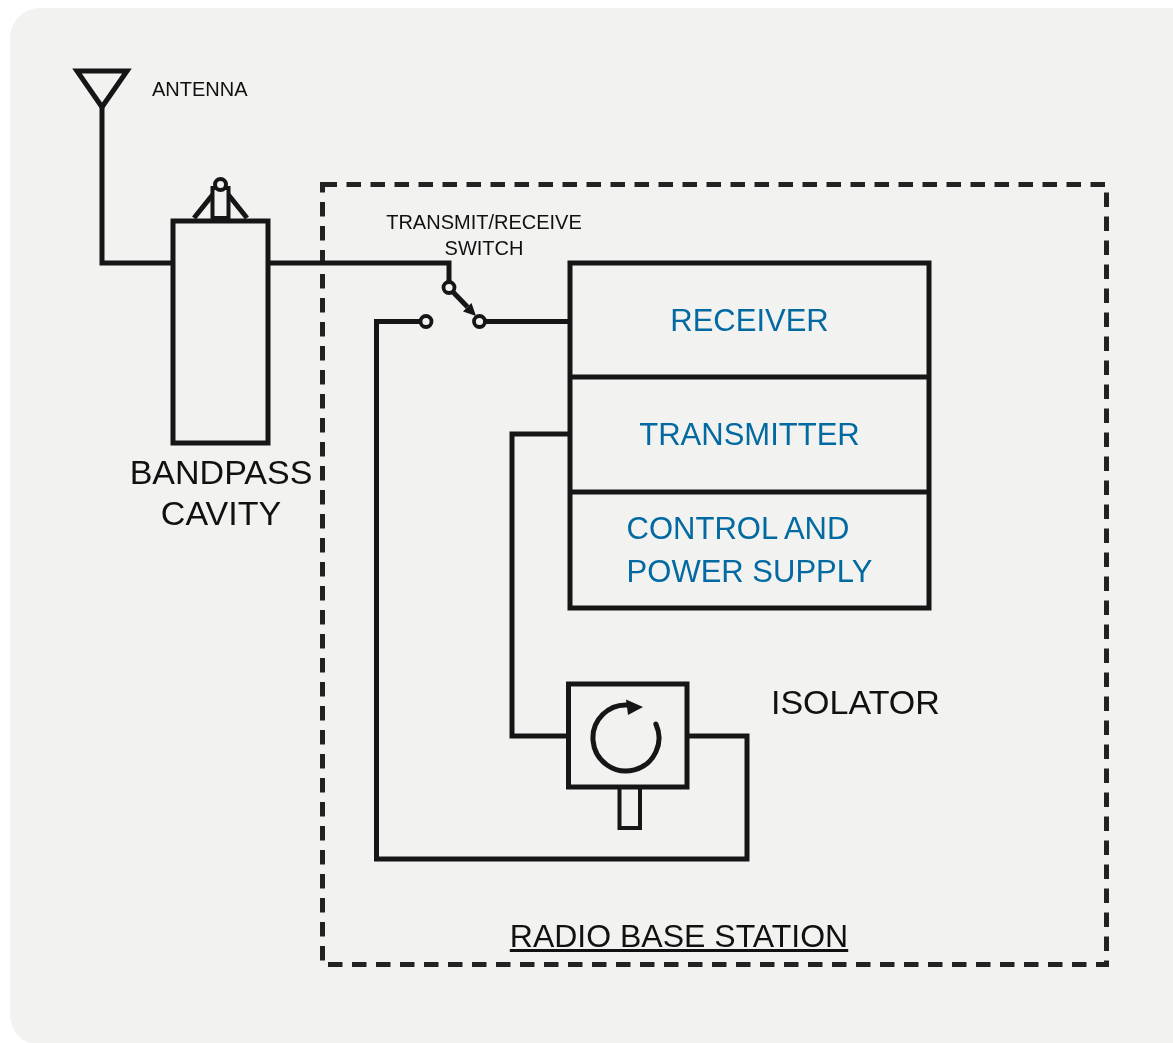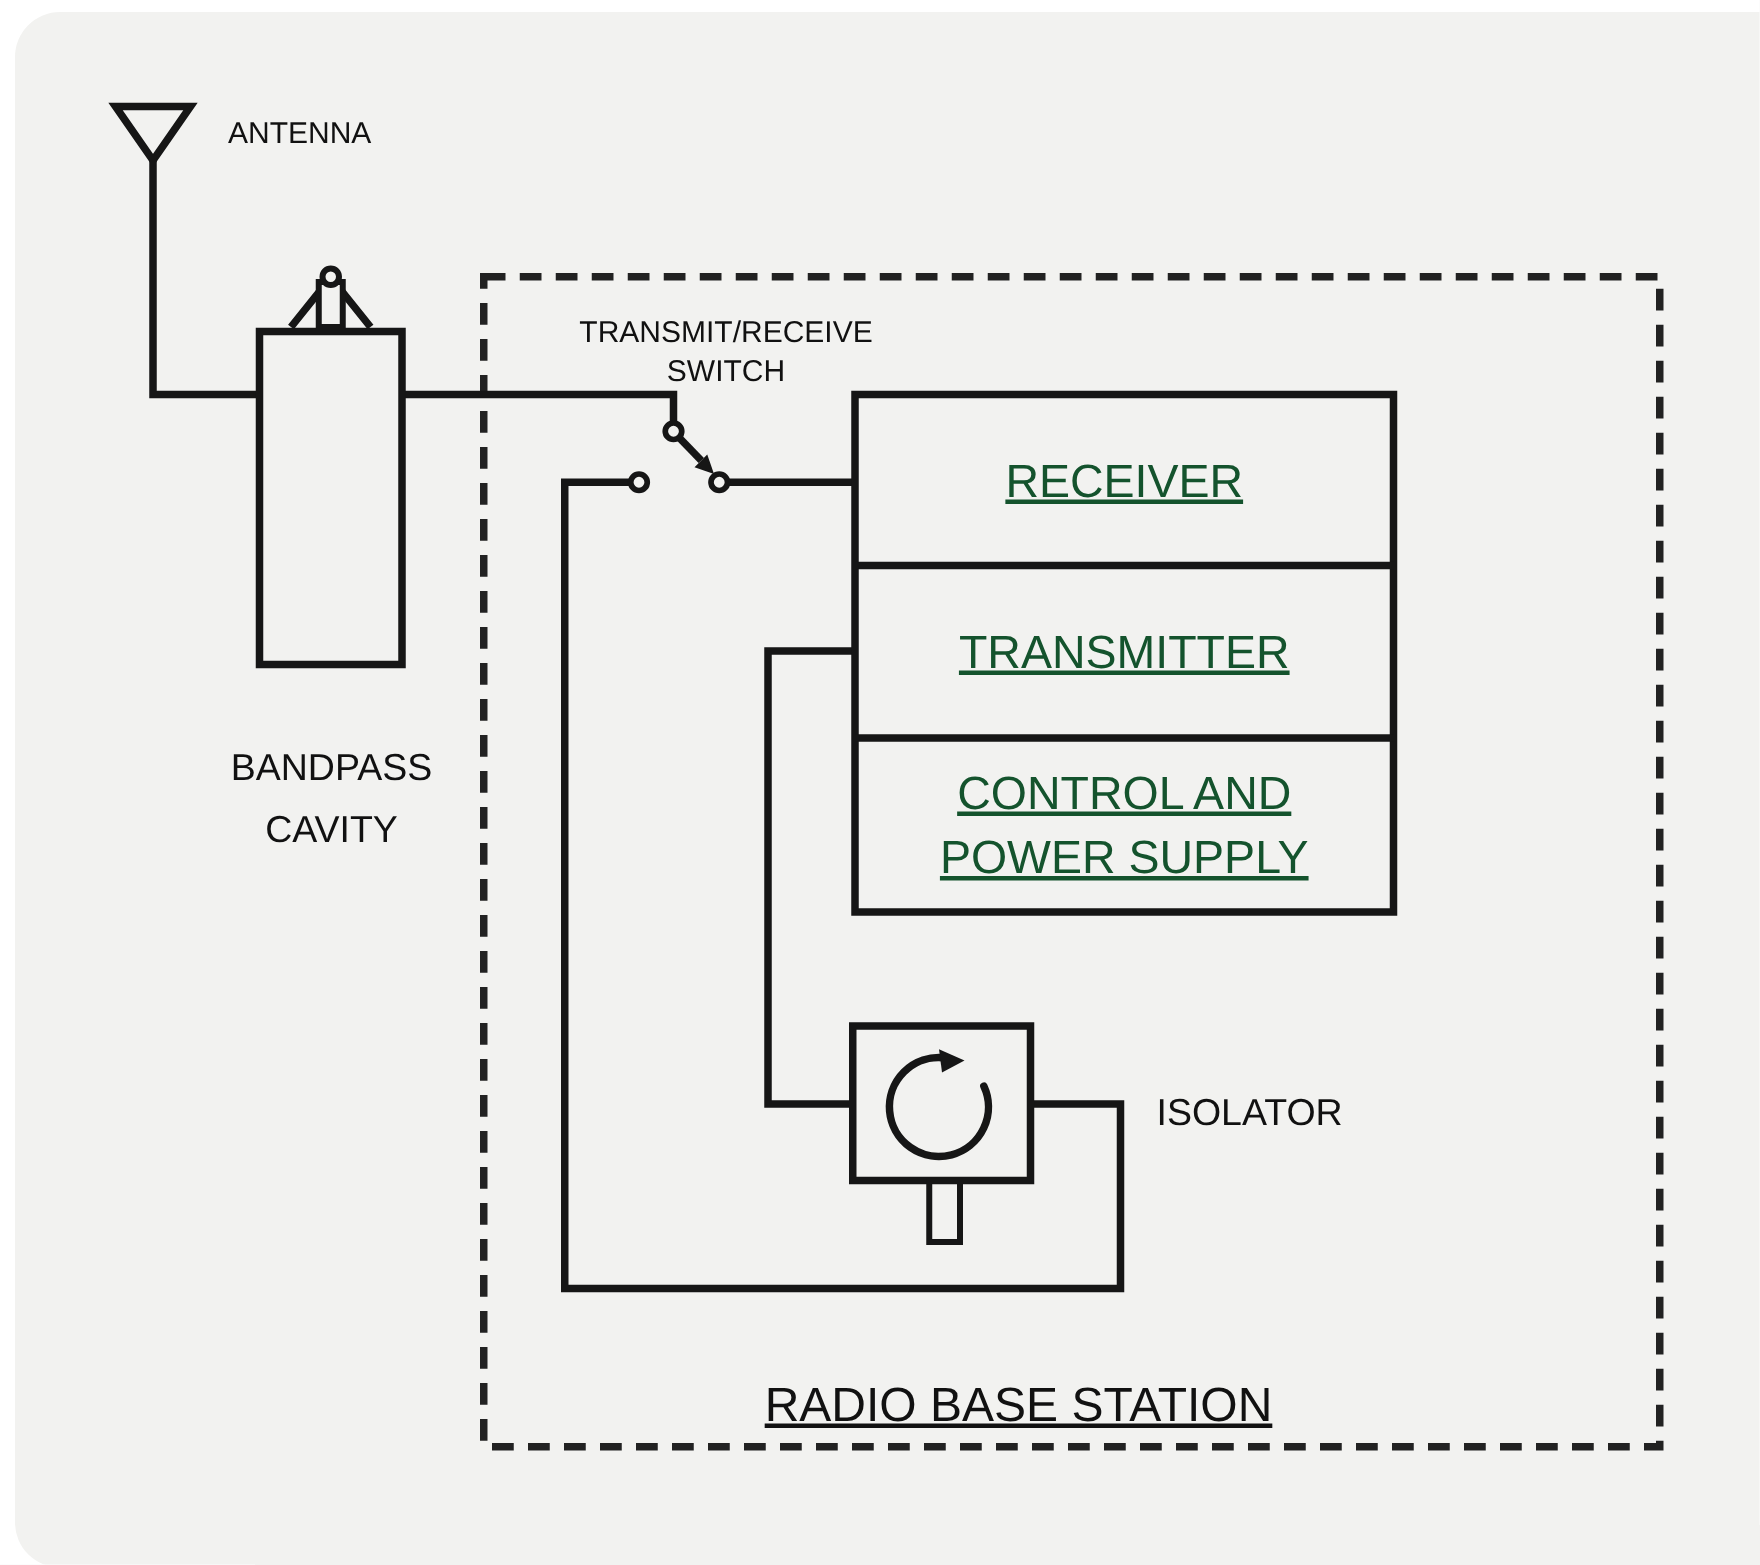--- a/index.html
+++ b/index.html
@@ -32,33 +32,32 @@
     width: 1173px;
     height: 1043px;
   }
   .lbl {
     position: absolute;
     color: #111111;
     white-space: pre-line;
     -webkit-font-smoothing: antialiased;
   }
   .lbl.small { font-size: 20px; line-height: 26px; }
-  .lbl.big   { font-size: 25px; line-height: 41px; margin-top: 40px; }
+  .lbl.big   { font-size: 34px; line-height: 41px; }
   .lbl.center { text-align: center; transform: translateX(-50%); }
   .boxlbl {
     position: absolute;
     display: flex;
     align-items: center;
     justify-content: center;
-    text-align: center;
-    color: #14532d;
+    text-align: left;
+    color: #0369a1;
     font-size: 31px;
     line-height: 43px;
     white-space: pre-line;
-    text-decoration: underline;
   }
   #antenna-label   { left: 152px; top: 77px; line-height: 24px; }
   #trswitch-label  { left: 484px; top: 209px; }
   #bandpass-label  { left: 221px; top: 452px; }
   #receiver-label     { left: 570px; top: 263px; width: 359px; height: 114px; }
   #transmitter-label  { left: 570px; top: 377px; width: 359px; height: 115px; }
   #control-label      { left: 570px; top: 492px; width: 359px; height: 116px; }
   #isolator-label  { left: 771px; top: 686px; line-height: 32px; text-align: right; }
   #rbs-label       { left: 679px; top: 919px; font-size: 32px; line-height: 34px; text-decoration: underline; }
 </style>

